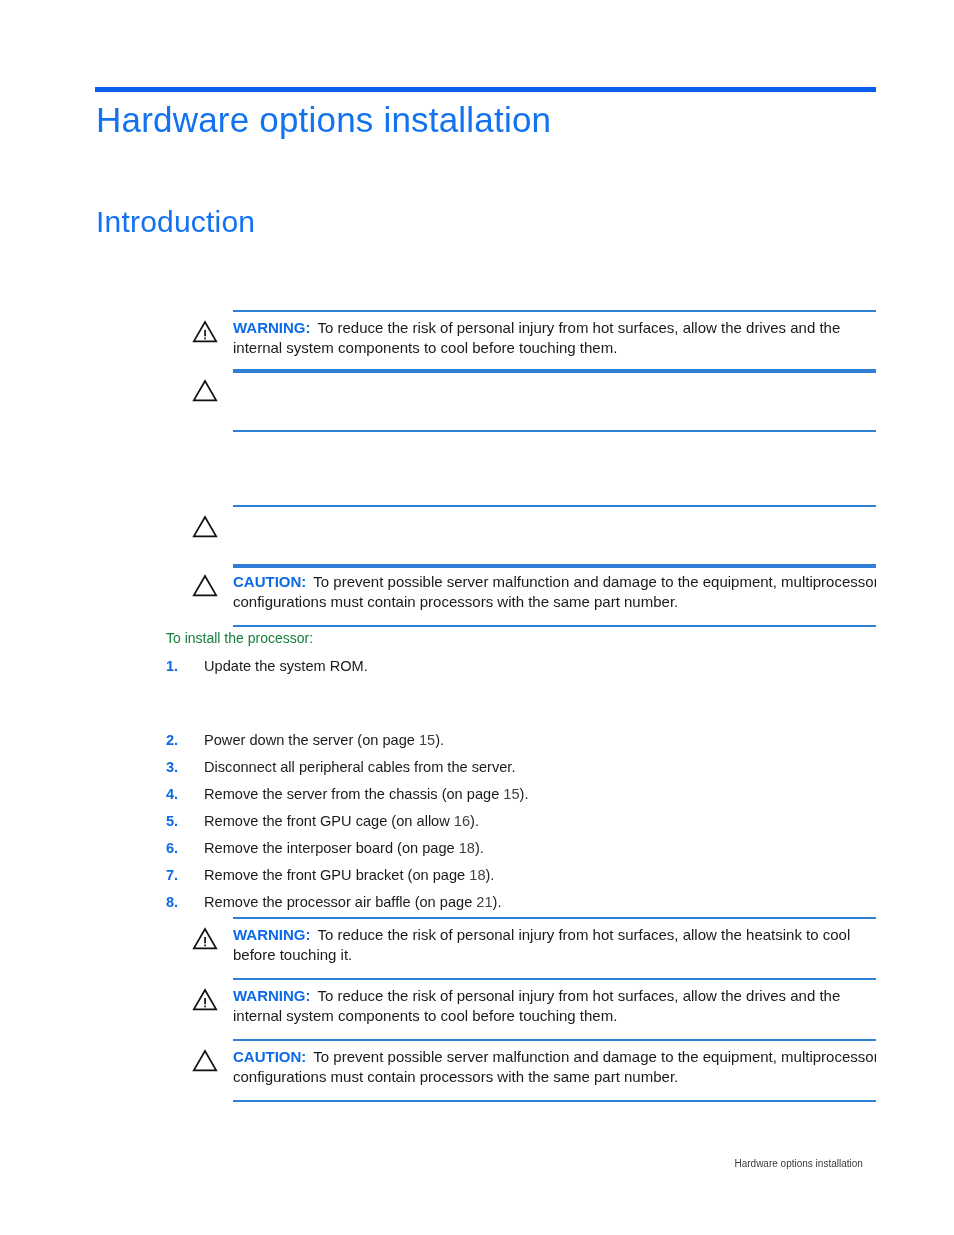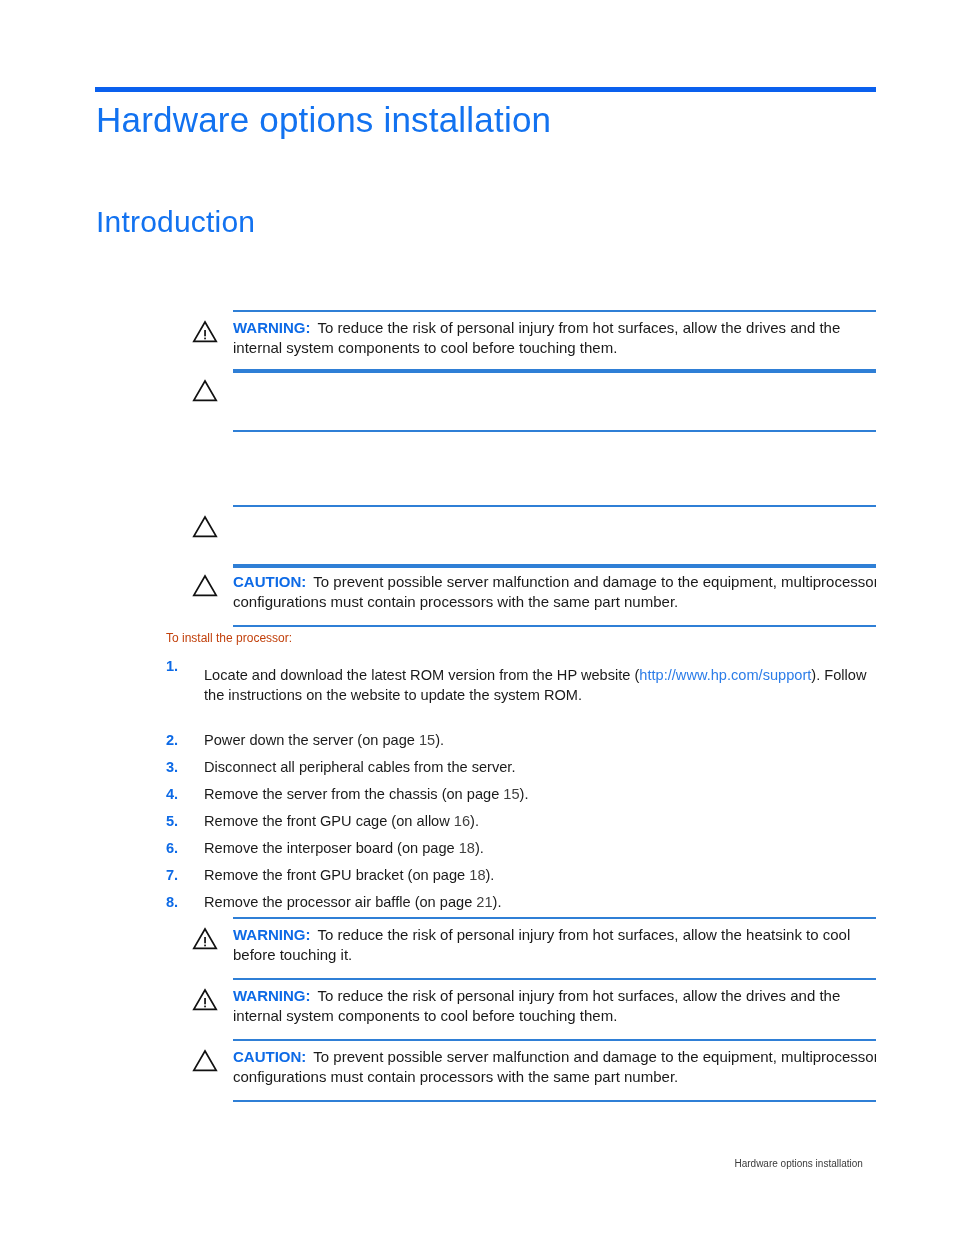--- a/index.html
+++ b/index.html
@@ -106,23 +106,23 @@
   .admon .label-gap { display: inline-block; width: 7px; }
 
   
   #intro-para { top: 261px; }
 
   
   .lead-in {
     position: absolute;
     left: 150px;
     top: 629px;
-    font-size: 12px;
+    font-size: 14px;
     line-height: 19.5px;
-    color: #c2410c;
+    color: #15803d;
   }
   .step {
     position: absolute;
     left: 150px;
     width: 722px;
     font-size: 14.6px;
     line-height: 20px;
     color: #1a1a1a;
   }
   .step .num {
@@ -218,21 +218,21 @@
     <div class="content">
       <span class="label">CAUTION:</span><span class="label-gap"></span><span>To prevent possible server malfunction and damage to the equipment, multiprocessor configurations must contain processors with the same part number.</span>
     </div>
     <div class="rule-bot" style="top:61px;"></div>
   </div>
 
   <div class="lead-in">To install the processor:</div>
 
   <div class="step" style="top:656px;">
     <span class="num">1.</span>
-    <span class="sub"><span>Locate and download the latest ROM version from the HP website (</span><span class="link">http://www.hp.com/support</span><span>). Follow the instructions on the website to update the system ROM.</span></span>
+    <span class="txt">Update the system ROM.</span>
   </div>
 
   <div class="step" style="top:730px;">
     <span class="num">2.</span>
     <span class="txt"><span>Power down the server (on page </span><span class="xref">15</span><span>).</span></span>
   </div>
 
   <div class="step" style="top:757px;">
     <span class="num">3.</span>
     <span class="txt"><span>Disconnect all peripheral cables from the server.</span><span class="xref"></span><span></span></span>

